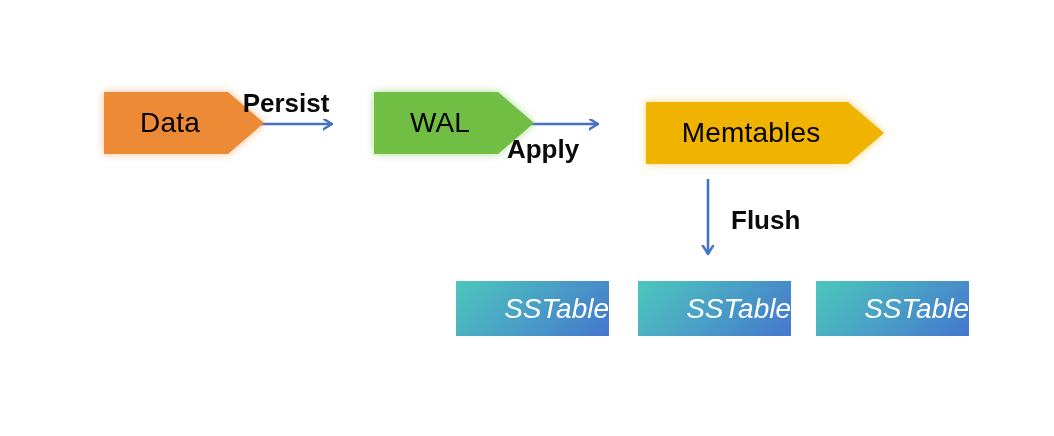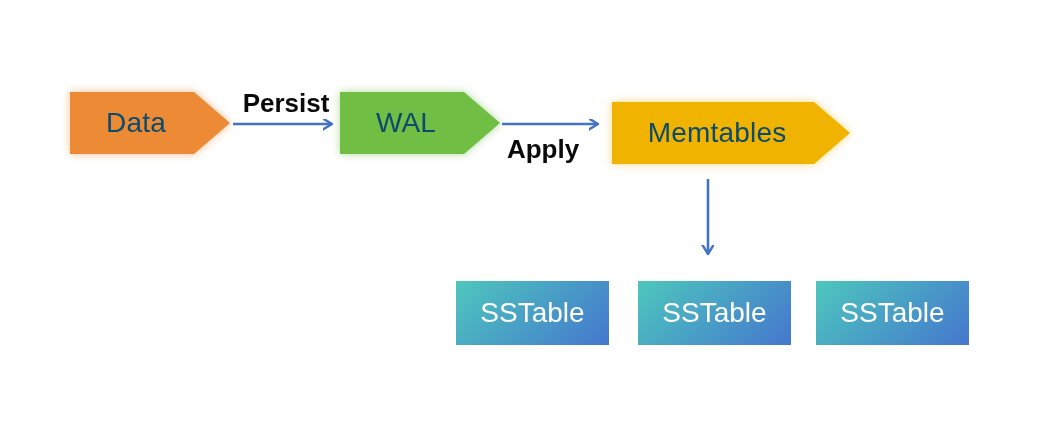--- a/index.html
+++ b/index.html
@@ -27,23 +27,24 @@
   }
   .node .pent {
     width: 100%;
     height: 100%;
     clip-path: polygon(0 0, calc(100% - 36px) 0, 100% 50%, calc(100% - 36px) 100%, 0 100%);
     display: flex;
     align-items: center;
     justify-content: center;
     box-sizing: border-box;
     padding-right: 28px;
-    color: #0c4a6e;
+    color: #000000;
     font-size: 28px;
     letter-spacing: 0.2px;
+    margin-left: 34px;
   }
   .node-data { left: 70px; top: 92px; width: 160px; height: 62px;
                filter: drop-shadow(0 0 4px rgba(236,138,53,0.55)); }
   .node-data .pent { background: #EC8A35; }
   .node-wal  { left: 340px; top: 92px; width: 160px; height: 62px;
                filter: drop-shadow(0 0 4px rgba(112,190,68,0.55)); text-align: right; }
   .node-wal .pent { background: #70BE44; }
   .node-memtables { left: 612px; top: 102px; width: 238px; height: 62px;
                filter: drop-shadow(0 0 4px rgba(240,180,0,0.5)); }
   .node-memtables .pent { background: #F0B400; }
@@ -58,27 +59,28 @@
   }
   .label-persist { left: 236px; top: 88px; width: 100px; text-align: center; }
   .label-apply   { left: 493px; top: 88px; width: 100px; text-align: center; margin-top: 46px; }
   .label-flush   { left: 731px; top: 205px; }
 
   
   .sstable {
     position: absolute;
     top: 281px;
     width: 153px;
-    height: 64px;
+    height: 55px;
     background: linear-gradient(135deg, #4DC7BD 0%, #4577CE 100%);
     display: flex;
     align-items: center;
-    justify-content: center;
+    justify-content: flex-end;
     color: #ffffff;
     font-size: 28px;
+    font-style: italic;
   }
   .sstable-1 { left: 456px; }
   .sstable-2 { left: 638px; }
   .sstable-3 { left: 816px; }
 </style>
 </head>
 <body>
 
 <div class="canvas">
 
@@ -106,20 +108,21 @@
   </div>
 
   <div class="node node-memtables">
     <div class="pent">
       <span>Memtables</span>
     </div>
   </div>
 
   <span class="edge-label label-persist">Persist</span>
   <span class="edge-label label-apply">Apply</span>
+  <span class="edge-label label-flush">Flush</span>
 
   <div class="sstable sstable-1">
     <span>SSTable</span>
   </div>
   <div class="sstable sstable-2">
     <span>SSTable</span>
   </div>
   <div class="sstable sstable-3">
     <span>SSTable</span>
   </div>

